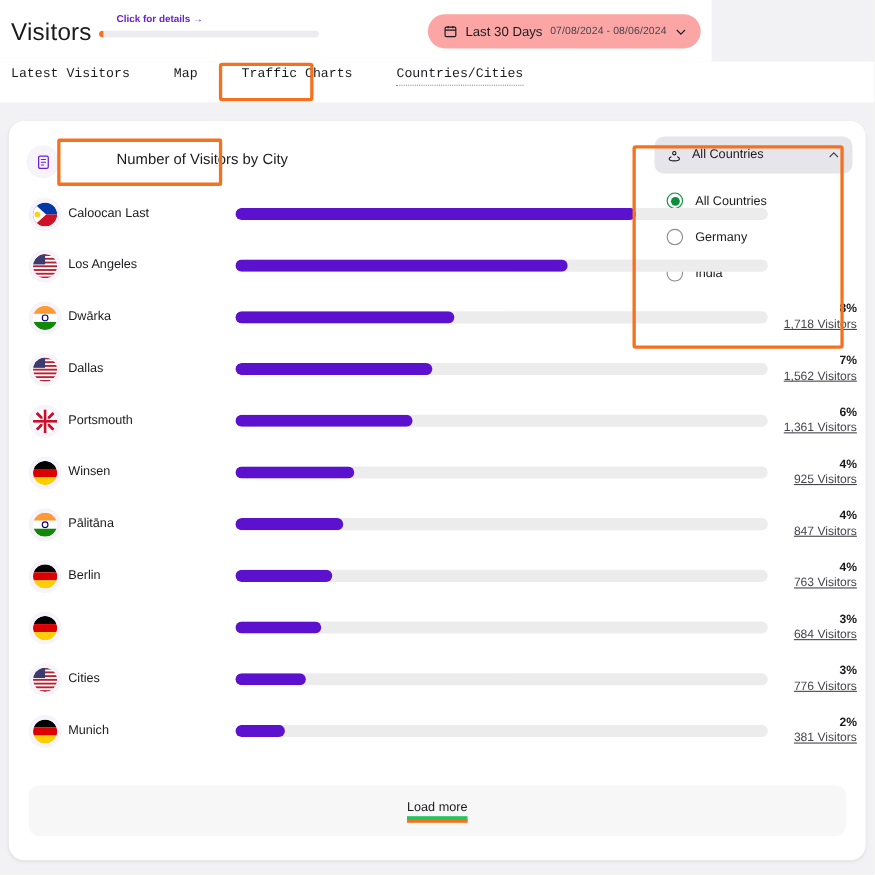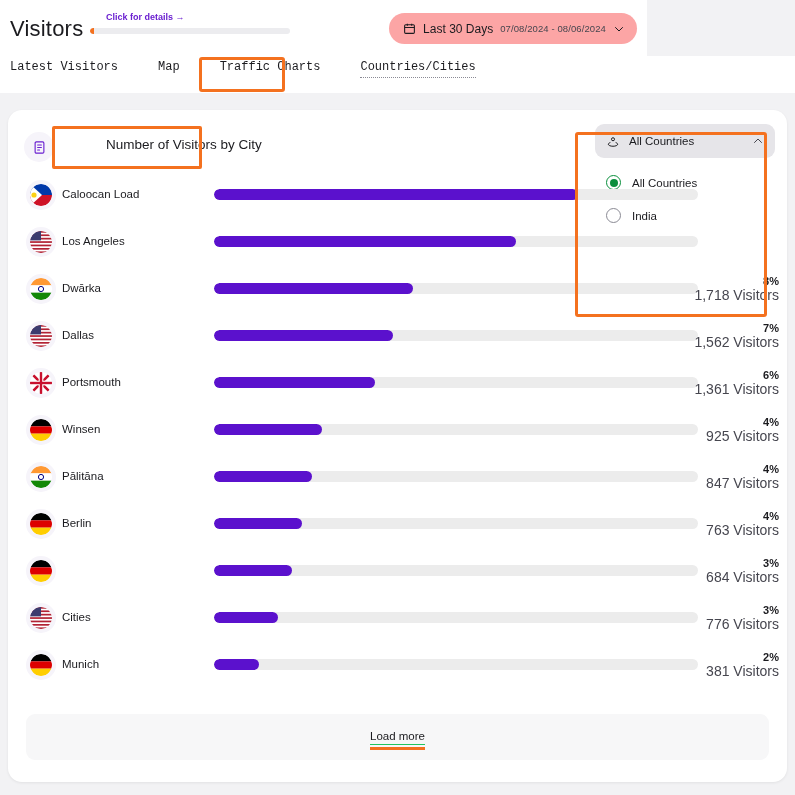--- a/index.html
+++ b/index.html
@@ -143,31 +143,31 @@
   }
   .track {
     position: absolute; left: 206px; top: 17px; width: 484px; height: 11px;
     background: #ececec; border-radius: 6px; overflow: hidden;
   }
   .fill { height: 11px; background: #5b11cd; border-radius: 6px; }
   .stat {
     position: absolute; right: 8px; top: 8px; width: 96px; text-align: right;
   }
   .pct { font-size: 11px; color: #1b1b1f; font-weight: bold; line-height: 15px; }
-  .vis { font-size: 14px; color: #46464f; line-height: 13px; }
+  .vis { font-size: 11px; color: #46464f; line-height: 13px; text-decoration: underline; }
 
   
   .loadmore-wrap {
     position: absolute; left: 18px; right: 18px; bottom: 22px; height: 46px;
     background: #f7f7f8; border-radius: 9px;
     display: flex; align-items: center; justify-content: center;
   }
   .loadmore {
     font-size: 11.5px; color: #1b1b1f; cursor: pointer;
-    padding-bottom: 2px; border-bottom: 1px solid #22c55e; position: relative;
+    padding-bottom: 2px; border-bottom: 5px solid #22c55e; position: relative;
   }
   .loadmore-hl {
     position: absolute; left: 0; right: 0; bottom: -6px; height: 3px; background: #f4711f;
   }
 </style>
 </head>
 <body>
 
 <div class="topbar">
   <div class="app-title">Visitors</div>
@@ -240,20 +240,24 @@
         </svg>
       </div>
 
       <div class="cs-menu">
         <div class="cs-opt">
           <span class="radio checked"></span>
           <span class="cs-opt-label">All Countries</span>
         </div>
         <div class="cs-opt">
           <span class="radio"></span>
+          <span class="cs-opt-label">Germany</span>
+        </div>
+        <div class="cs-opt">
+          <span class="radio"></span>
           <span class="cs-opt-label">India</span>
         </div>
       </div>
       <div class="cs-hl"></div>
     </div>
   </div>
 
   <div class="rows" id="rows">
       <div class="row">
         <div class="flag">
@@ -264,21 +268,21 @@
               </clipPath>
             </defs>
             <g clip-path="url(#cph)">
               <rect width="22" height="11" fill="#0038a8"></rect>
               <rect y="11" width="22" height="11" fill="#ce1126"></rect>
               <path d="M0 0 L12 11 L0 22 Z" fill="#fff"></path>
               <circle cx="4" cy="11" r="2.6" fill="#fcd116"></circle>
             </g>
           </svg>
         </div>
-        <div class="city">Caloocan Load</div>
+        <div class="city">Caloocan Last</div>
         <div class="track">
           <div class="fill" style="width: 75.2%;"></div>
         </div>
         <div class="stat">
           <div class="pct"></div>
           <div class="vis"></div>
         </div>
       </div>
       <div class="row">
         <div class="flag">

